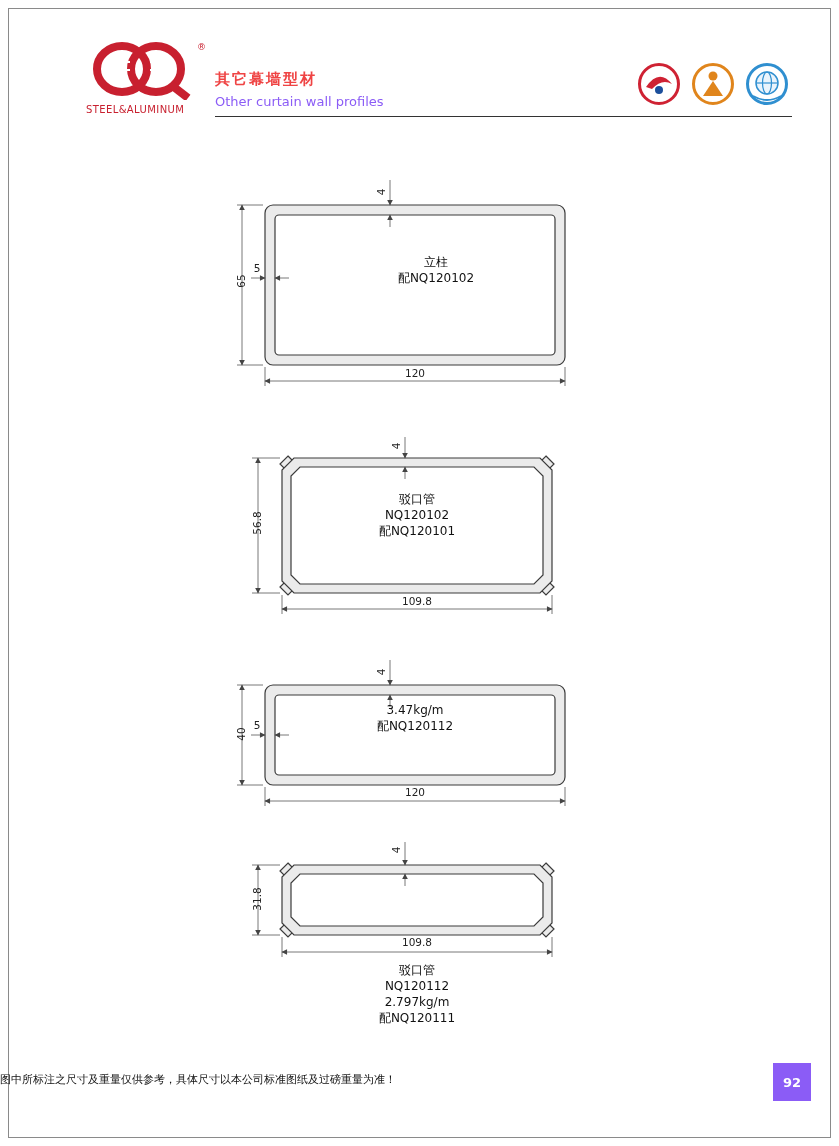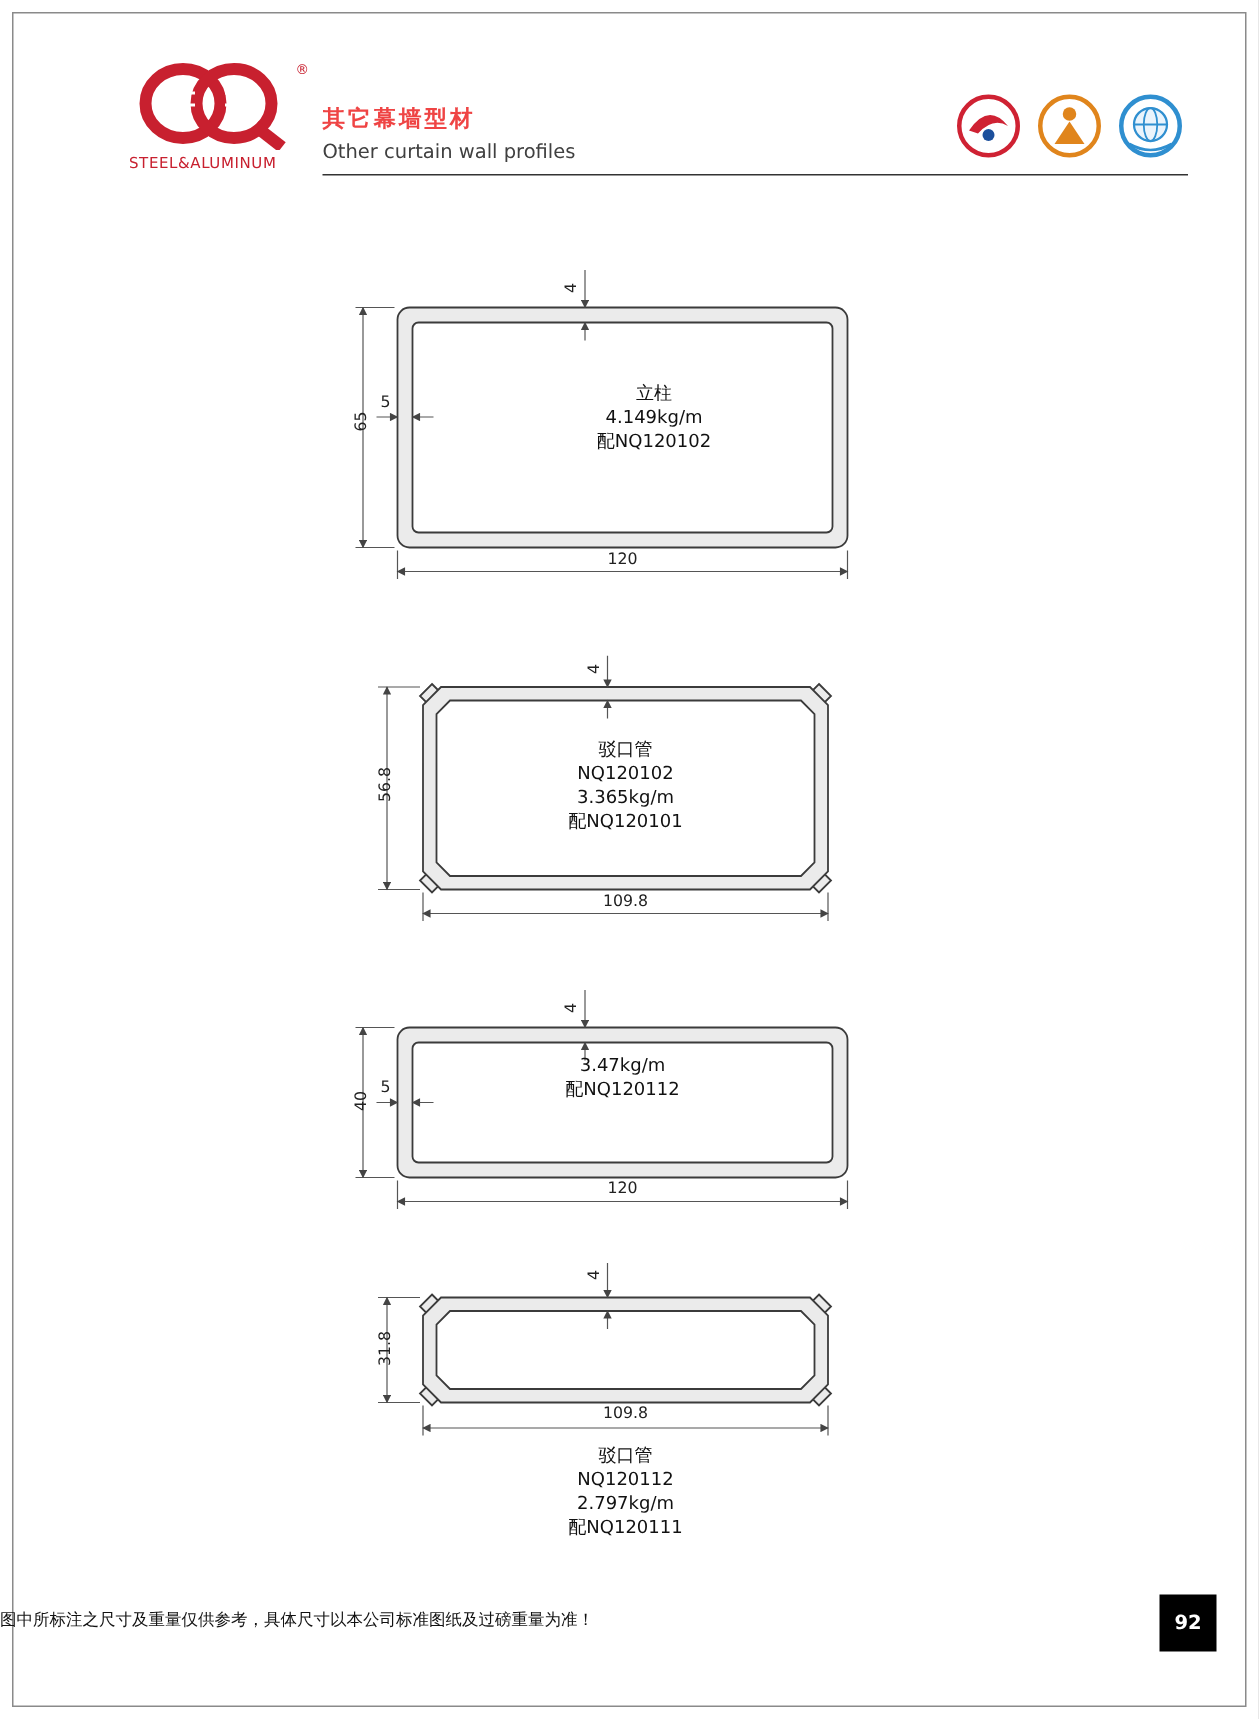--- a/index.html
+++ b/index.html
@@ -5,33 +5,33 @@
   html,body{margin:0;padding:0;background:#d8d8d8;}
   .page{position:relative;width:839px;height:1146px;background:#ffffff;overflow:hidden;
         font-family:"DejaVu Sans","Liberation Sans",sans-serif;color:#1a1a1a;}
   .frame{position:absolute;left:8px;top:8px;right:8px;bottom:8px;border:1px solid #8a8a8a;pointer-events:none;}
   .abs{position:absolute;}
   
   .brand-text{position:absolute;left:86px;top:104px;width:130px;font-size:10px;font-weight:normal;
               color:#c8202f;letter-spacing:0.4px;}
   .reg-mark{position:absolute;left:197px;top:42px;font-size:9px;color:#c8202f;}
   .title-cn{position:absolute;left:215px;top:70px;font-size:15px;font-weight:bold;color:#ef4444;letter-spacing:2px;}
-  .title-en{position:absolute;left:215px;top:94px;font-size:13px;color:#404040;}
+  .title-en{position:absolute;left:215px;top:94px;font-size:13px;color:#8b5cf6;}
   .header-line{position:absolute;left:215px;top:116px;width:577px;border-top:1.5px solid #333;}
   
   .drawing{position:absolute;}
   .face{fill:#ebebeb;stroke:#3b3b3b;stroke-width:1.2;}
   .hole{fill:#ffffff;stroke:#3b3b3b;stroke-width:1.2;}
   .dim{stroke:#555;stroke-width:0.8;fill:none;}
   .profile-text{position:absolute;text-align:center;font-size:12px;line-height:16px;color:#111;}
   .dim-label{position:absolute;font-size:10.5px;color:#222;text-align:center;}
   .rot{transform:rotate(-90deg);}
   
   .footer-note{position:absolute;left:0;right:0;top:1072px;text-align:left;font-size:11px;color:#111;}
-  .page-number{position:absolute;left:773px;top:1063px;width:38px;height:38px;background:#000000;
+  .page-number{position:absolute;left:773px;top:1063px;width:38px;height:38px;background:#8b5cf6;
                color:#fff;font-size:13px;font-weight:bold;display:flex;align-items:center;justify-content:center;}
 </style>
 </head>
 <body>
 
 <div class="page">
   <div class="frame"></div>
 
   <svg width="0" height="0" style="position:absolute" aria-hidden="true">
     <defs>
@@ -87,21 +87,20 @@
         <line x1="26" y1="100" x2="40" y2="100" marker-end="url(#arr)"></line>
         <line x1="64" y1="100" x2="50" y2="100" marker-end="url(#arr)"></line>
       </g>
     </svg>
     <div class="dim-label rot" style="left:4px;top:97px;width:24px;">65</div>
     <div class="dim-label" style="left:22px;top:84px;width:20px;">5</div>
     <div class="dim-label rot" style="left:148px;top:8px;width:16px;">4</div>
     <div class="dim-label" style="left:40px;top:189px;width:300px;">120</div>
     <div class="profile-text" style="left:40px;top:76px;width:342px;">
       <div>立柱</div>
-      <div>4.149kg/m</div>
       <div>配NQ120102</div>
     </div>
   </div>
 
   <div class="drawing" style="left:240px;top:437px;width:340px;height:195px">
     <svg width="340" height="195" viewBox="0 0 340 195">
       <g class="face">
         <path d="M48 19 L56 27 L48 35 L40 27 Z"></path>
         <path d="M306 19 L314 27 L306 35 L298 27 Z"></path>
         <path d="M48 142 L56 150 L48 158 L40 150 Z"></path>
@@ -117,21 +116,20 @@
         <line x1="165" y1="0" x2="165" y2="21" marker-end="url(#arr)"></line>
         <line x1="165" y1="42" x2="165" y2="30" marker-end="url(#arr)"></line>
       </g>
     </svg>
     <div class="dim-label rot" style="left:-1px;top:80px;width:36px;">56.8</div>
     <div class="dim-label rot" style="left:148px;top:3px;width:16px;">4</div>
     <div class="dim-label" style="left:42px;top:158px;width:270px;">109.8</div>
     <div class="profile-text" style="left:42px;top:54px;width:270px;">
       <div>驳口管</div>
       <div>NQ120102</div>
-      <div>3.365kg/m</div>
       <div>配NQ120101</div>
     </div>
   </div>
 
   <div class="drawing" style="left:225px;top:658px;width:360px;height:160px">
     <svg width="360" height="160" viewBox="0 0 360 160">
       <rect class="face" x="40" y="27" width="300" height="100" rx="8"></rect>
       <rect class="hole" x="50" y="37" width="280" height="80" rx="4"></rect>
       <g class="dim">
         <path d="M38 27 H12 M38 127 H12"></path>

